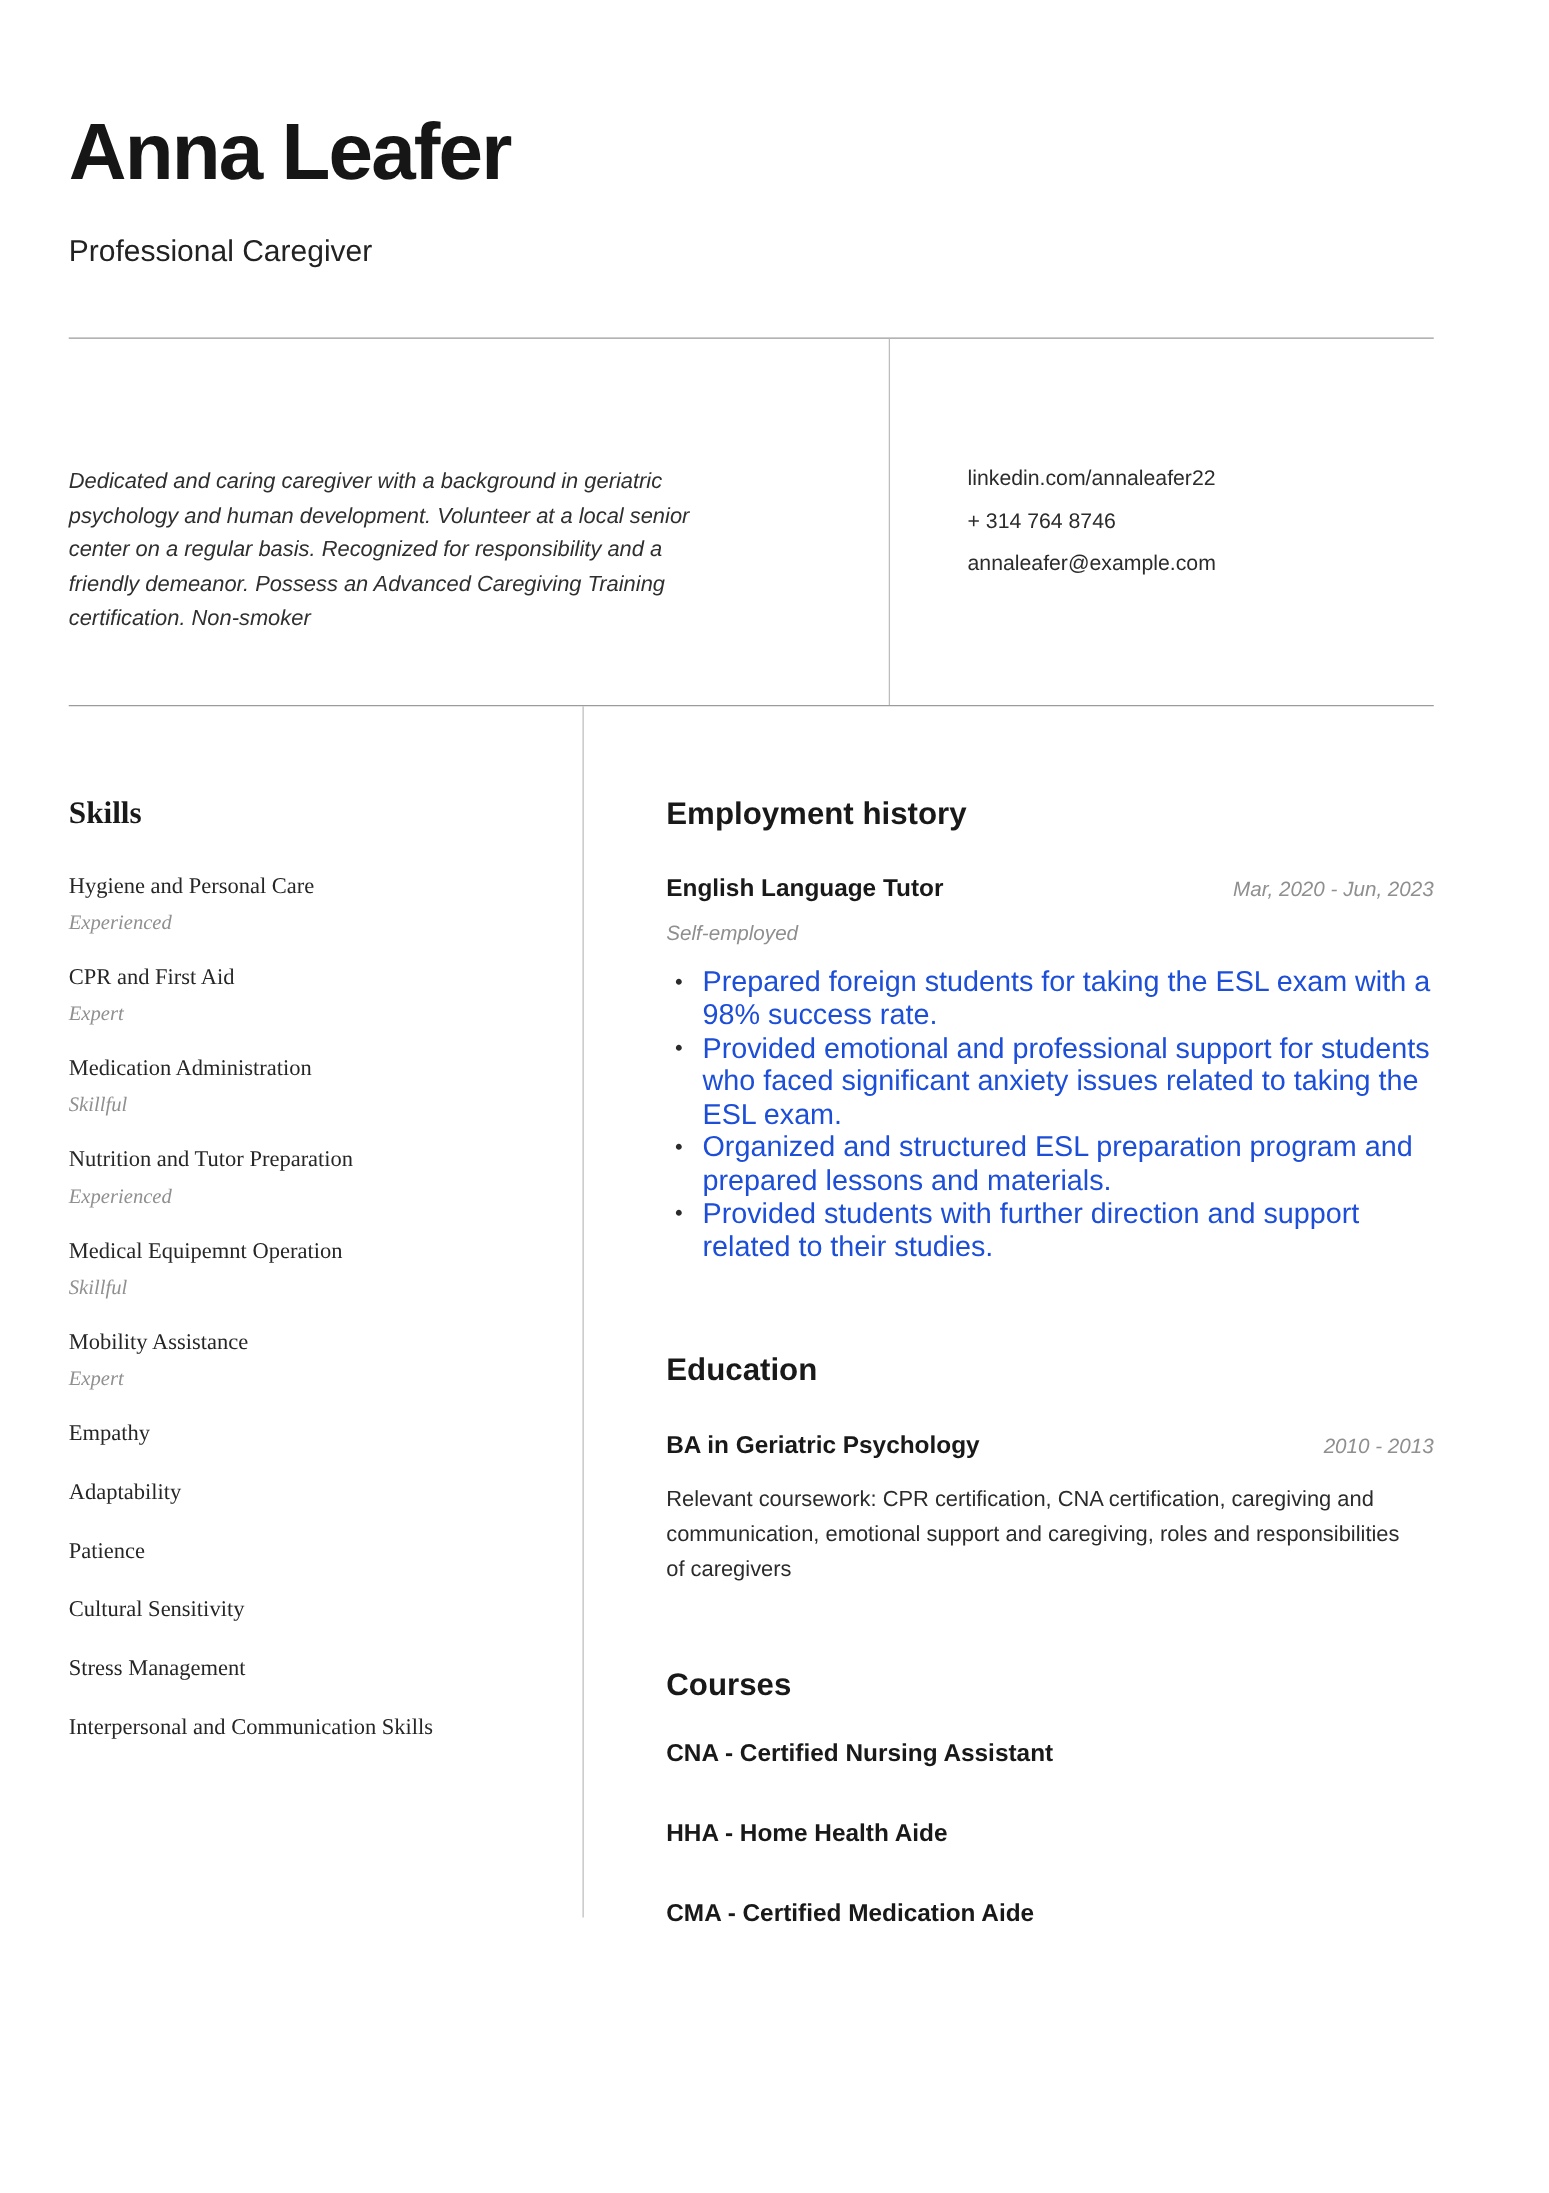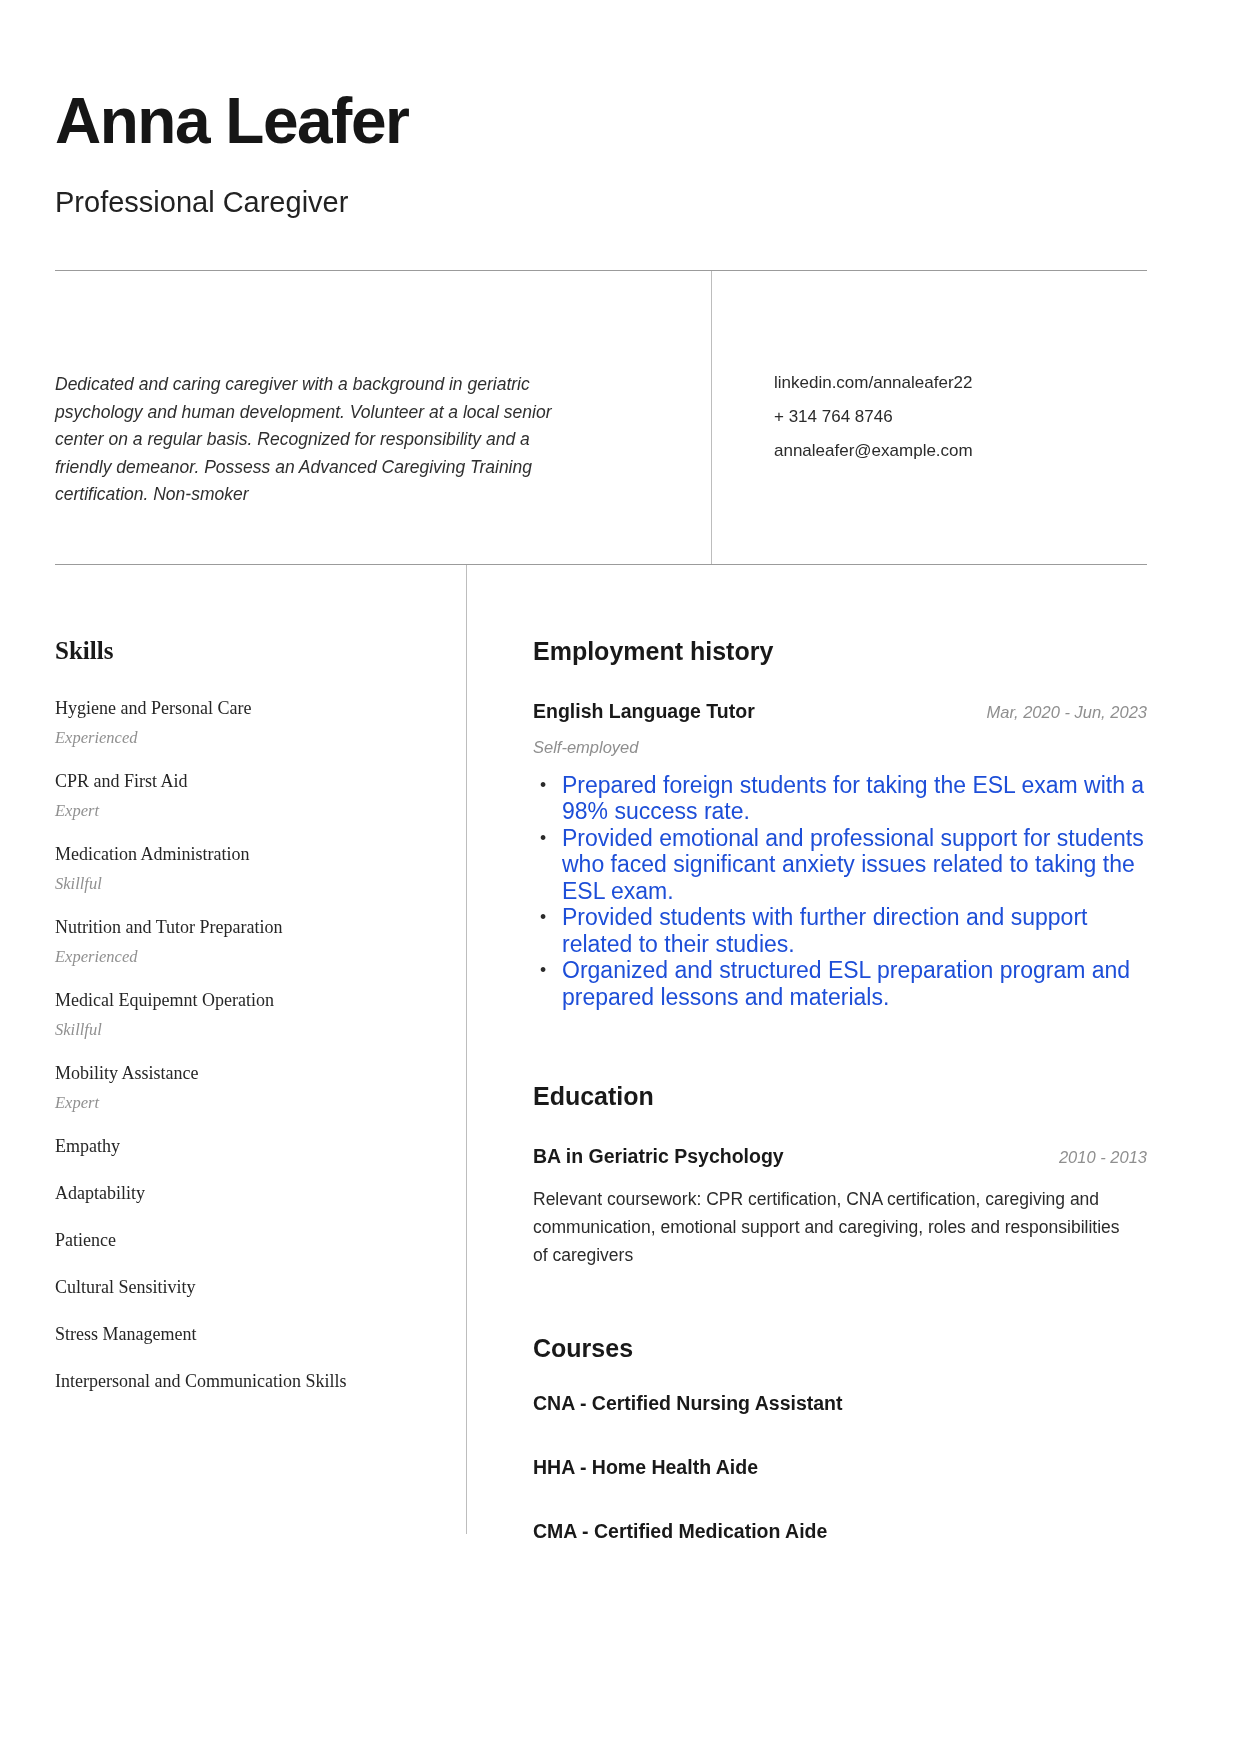--- a/index.html
+++ b/index.html
@@ -9,21 +9,21 @@
     position:relative; width:1239px; height:1754px;
     background:#ffffff; overflow:hidden;
   }
   .inner { padding:0 92px 0 55px; }
 
   
   .name {
     padding-top:88px; font-size:64px; line-height:66px;
     font-weight:700; letter-spacing:-1.5px; color:#161616;
   }
-  .job-title { margin-top:32px; font-size:29px; line-height:32px; color:#222222; }
+  .job-title { margin-top:32px; font-size:24px; line-height:32px; color:#222222; }
   .hr { border:none; border-top:1px solid #9b9b9b; margin-top:52px; height:0; }
 
   
   .top-section { display:flex; align-items:stretch; }
   .top-left { width:656px; padding-top:100px; padding-bottom:55px; }
   .summary {
     font-style:italic; font-size:17.5px; line-height:27.5px;
     color:#2f2f2f; max-width:528px;
   }
   .v-divider { width:1px; background:#bdbdbd; }
@@ -159,22 +159,22 @@
 
         <div>
           <div class="entry-header">
             <div class="entry-title">English Language Tutor</div>
             <div class="entry-dates">Mar, 2020 - Jun, 2023</div>
           </div>
           <div class="entry-sub">Self-employed</div>
           <ul class="bullets">
             <li>Prepared foreign students for taking the ESL exam with a 98% success rate.</li>
             <li>Provided emotional and professional support for students who faced significant anxiety issues related to taking the ESL exam.</li>
+            <li>Organized and structured ESL preparation program and prepared lessons and materials.</li>
             <li>Provided students with further direction and support related to their studies.</li>
-            <li>Organized and structured ESL preparation program and prepared lessons and materials.</li>
           </ul>
         </div>
 
         <div class="section-heading">Education</div>
 
         <div>
           <div class="entry-header">
             <div class="entry-title">BA in Geriatric Psychology</div>
             <div class="entry-dates">2010 - 2013</div>
           </div>

